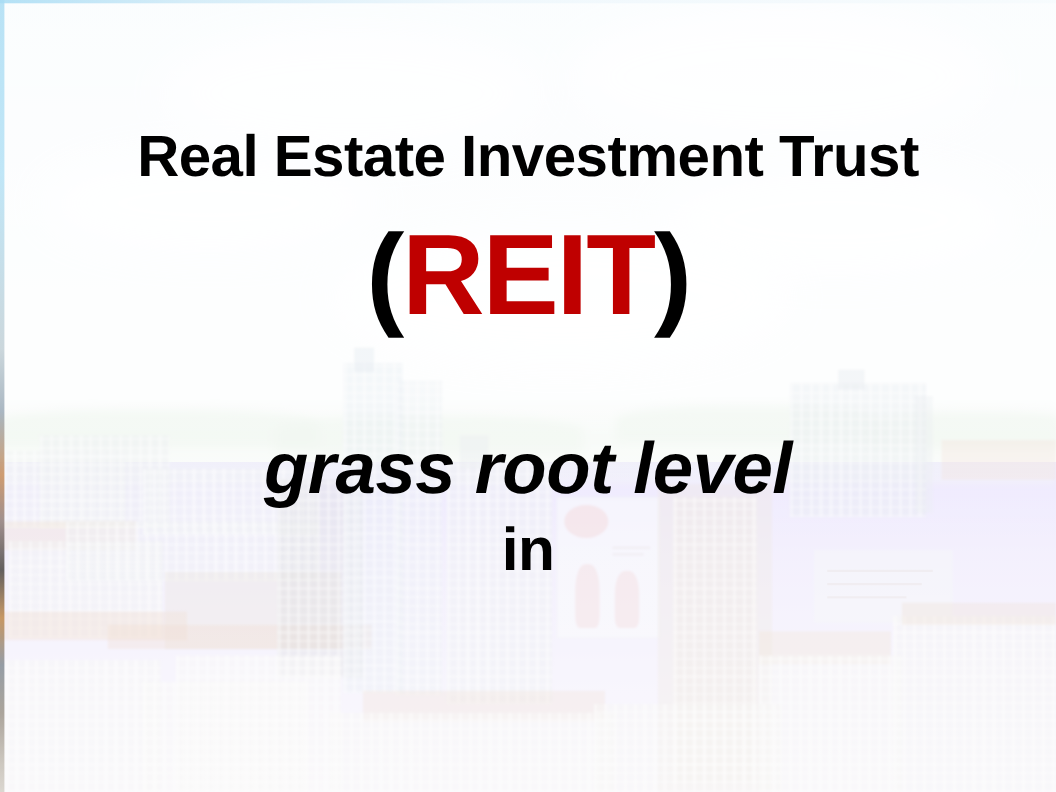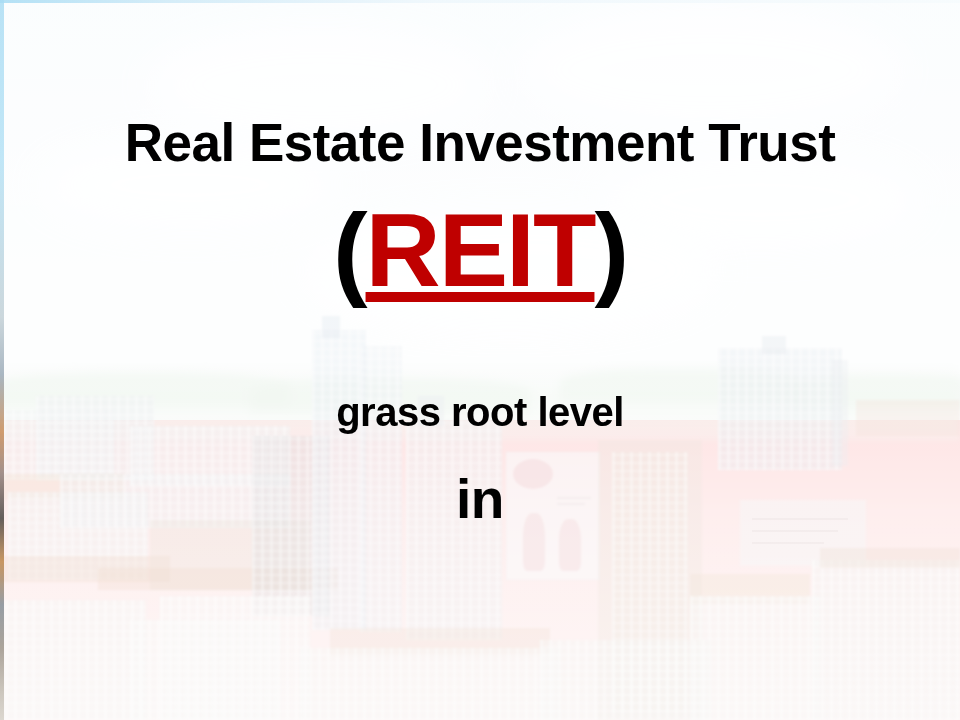--- a/index.html
+++ b/index.html
@@ -9,21 +9,21 @@
   }
   body {
     font-family: "Liberation Sans", sans-serif;
   }
 
   #slide {
     position: relative;
     width: 960px;
     height: 720px;
     overflow: hidden;
-    background: #fca5a5;
+    background: #c4b5fd;
   }
 
   
   .bg-photo {
     position: absolute;
     inset: 0;
     overflow: hidden;
   }
   
   .sky {
@@ -156,29 +156,29 @@
     top: 116px;
     font-size: 53px;
   }
   #line-reit {
     top: 198px;
     font-size: 104px;
     letter-spacing: -2px;
   }
   #line-reit .reit-abbr {
     color: #bf0000;
-    text-decoration: underline;
   }
   #line-at {
     top: 330px;
     font-size: 55px;
   }
   #line-grass {
     top: 392px;
-    font-size: 40px;
+    font-size: 66px;
+    font-style: italic;
   }
   #line-in {
     top: 472px;
     font-size: 55px;
   }
   #line-uganda {
     top: 538px;
     font-size: 55px;
   }
 </style>

